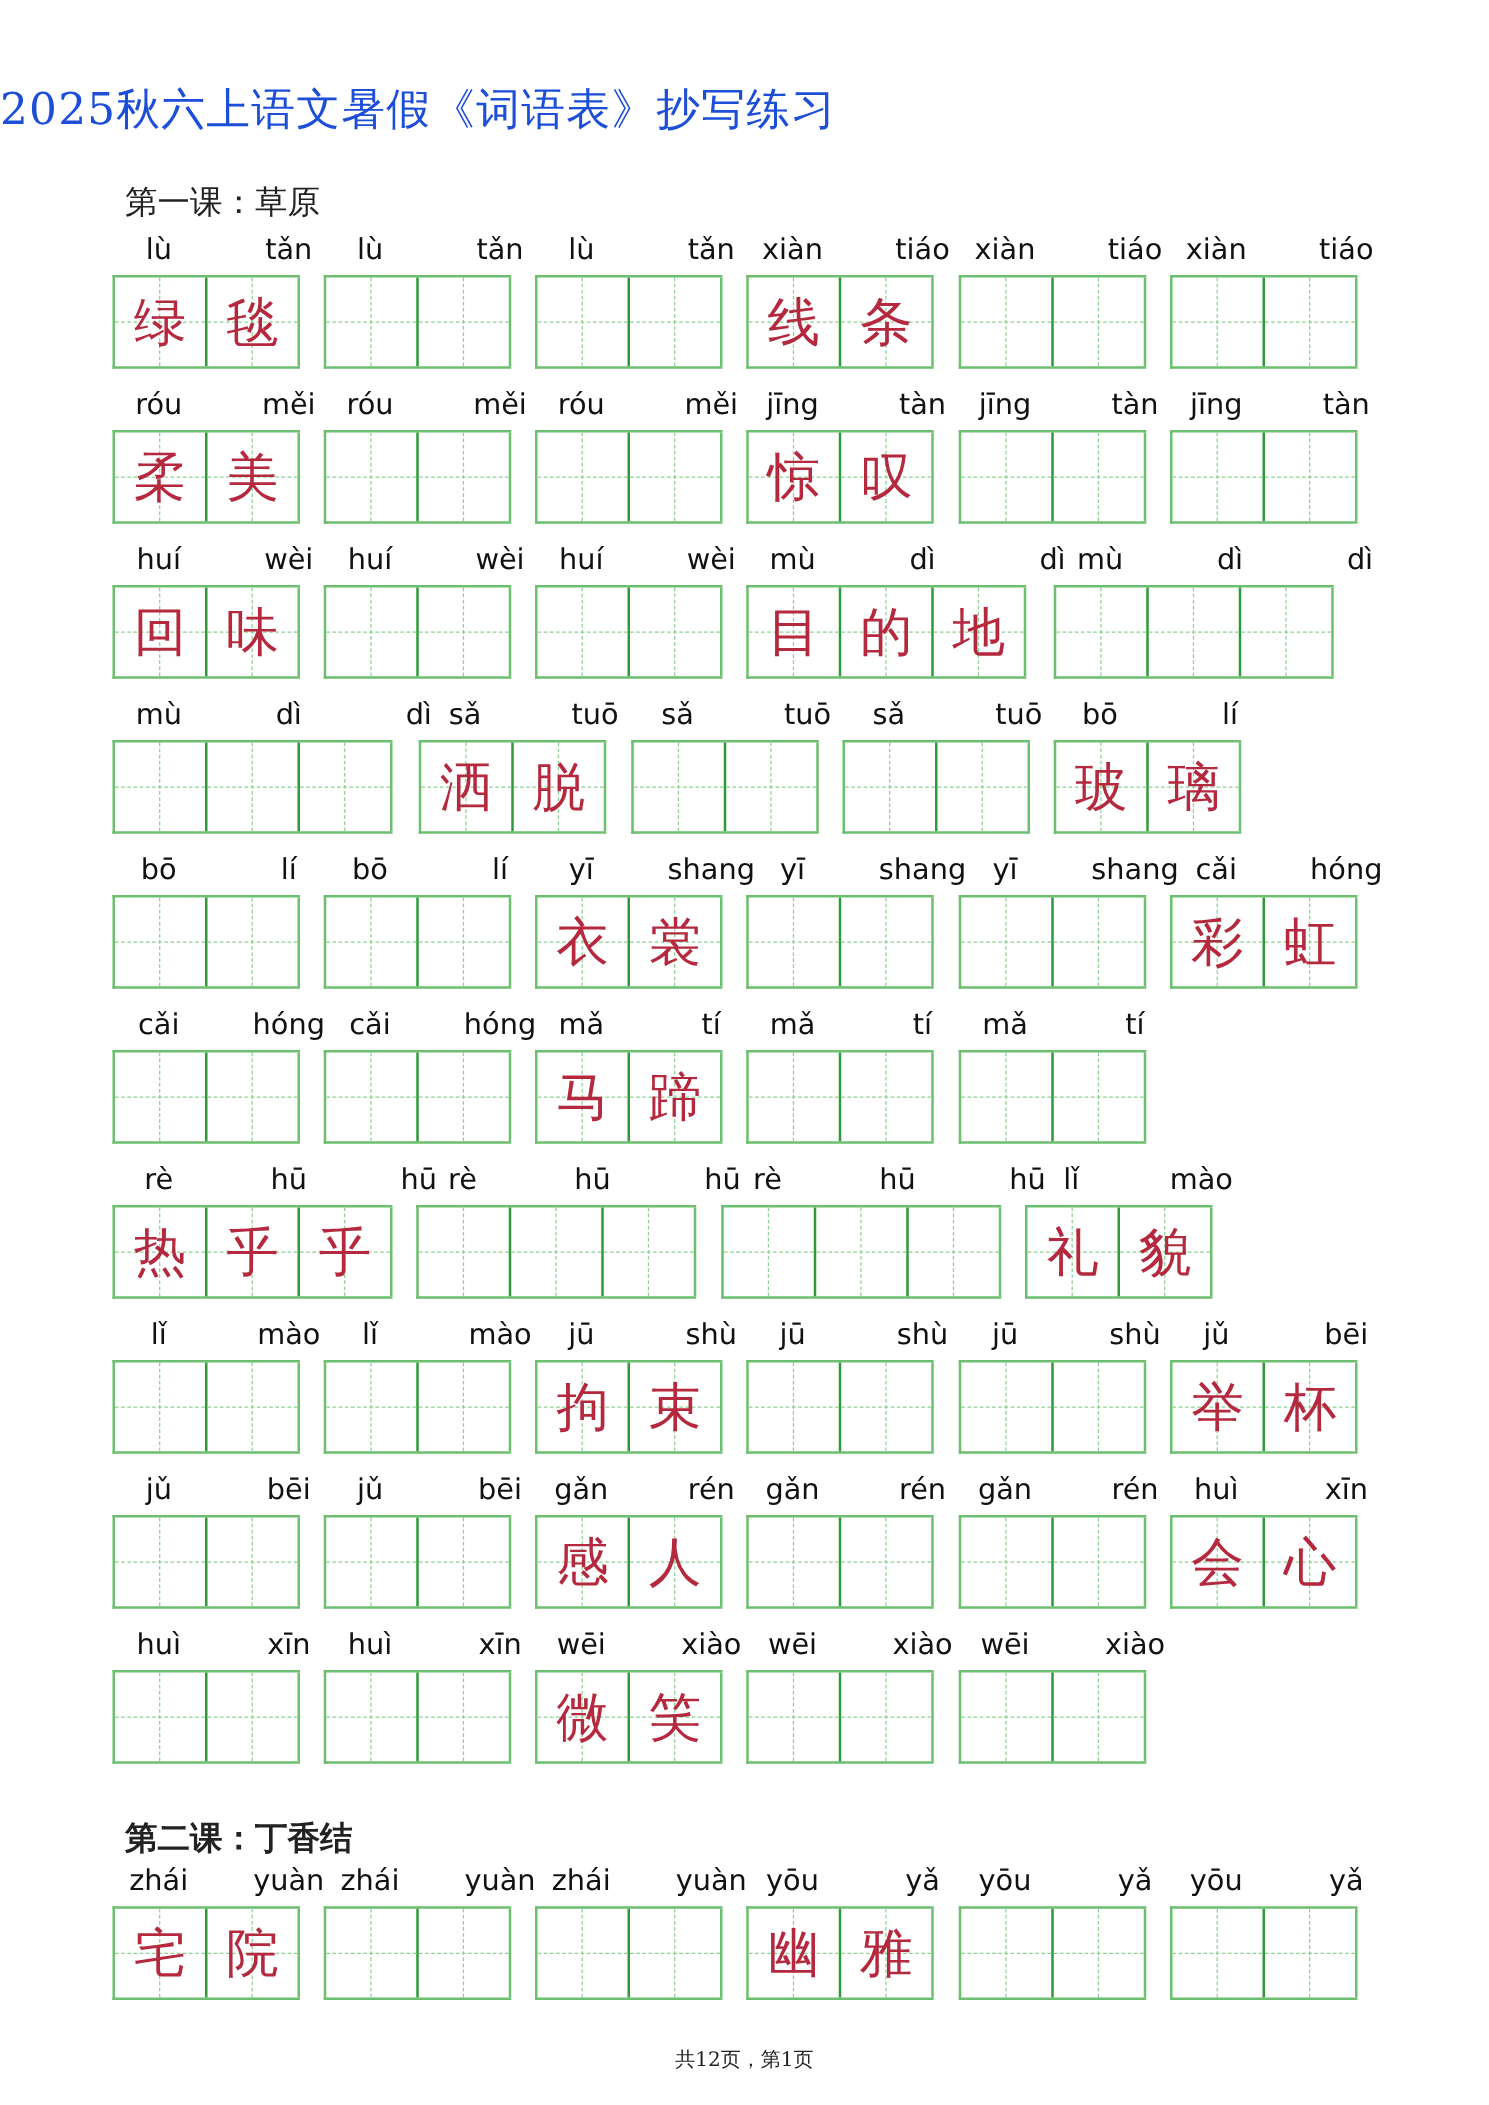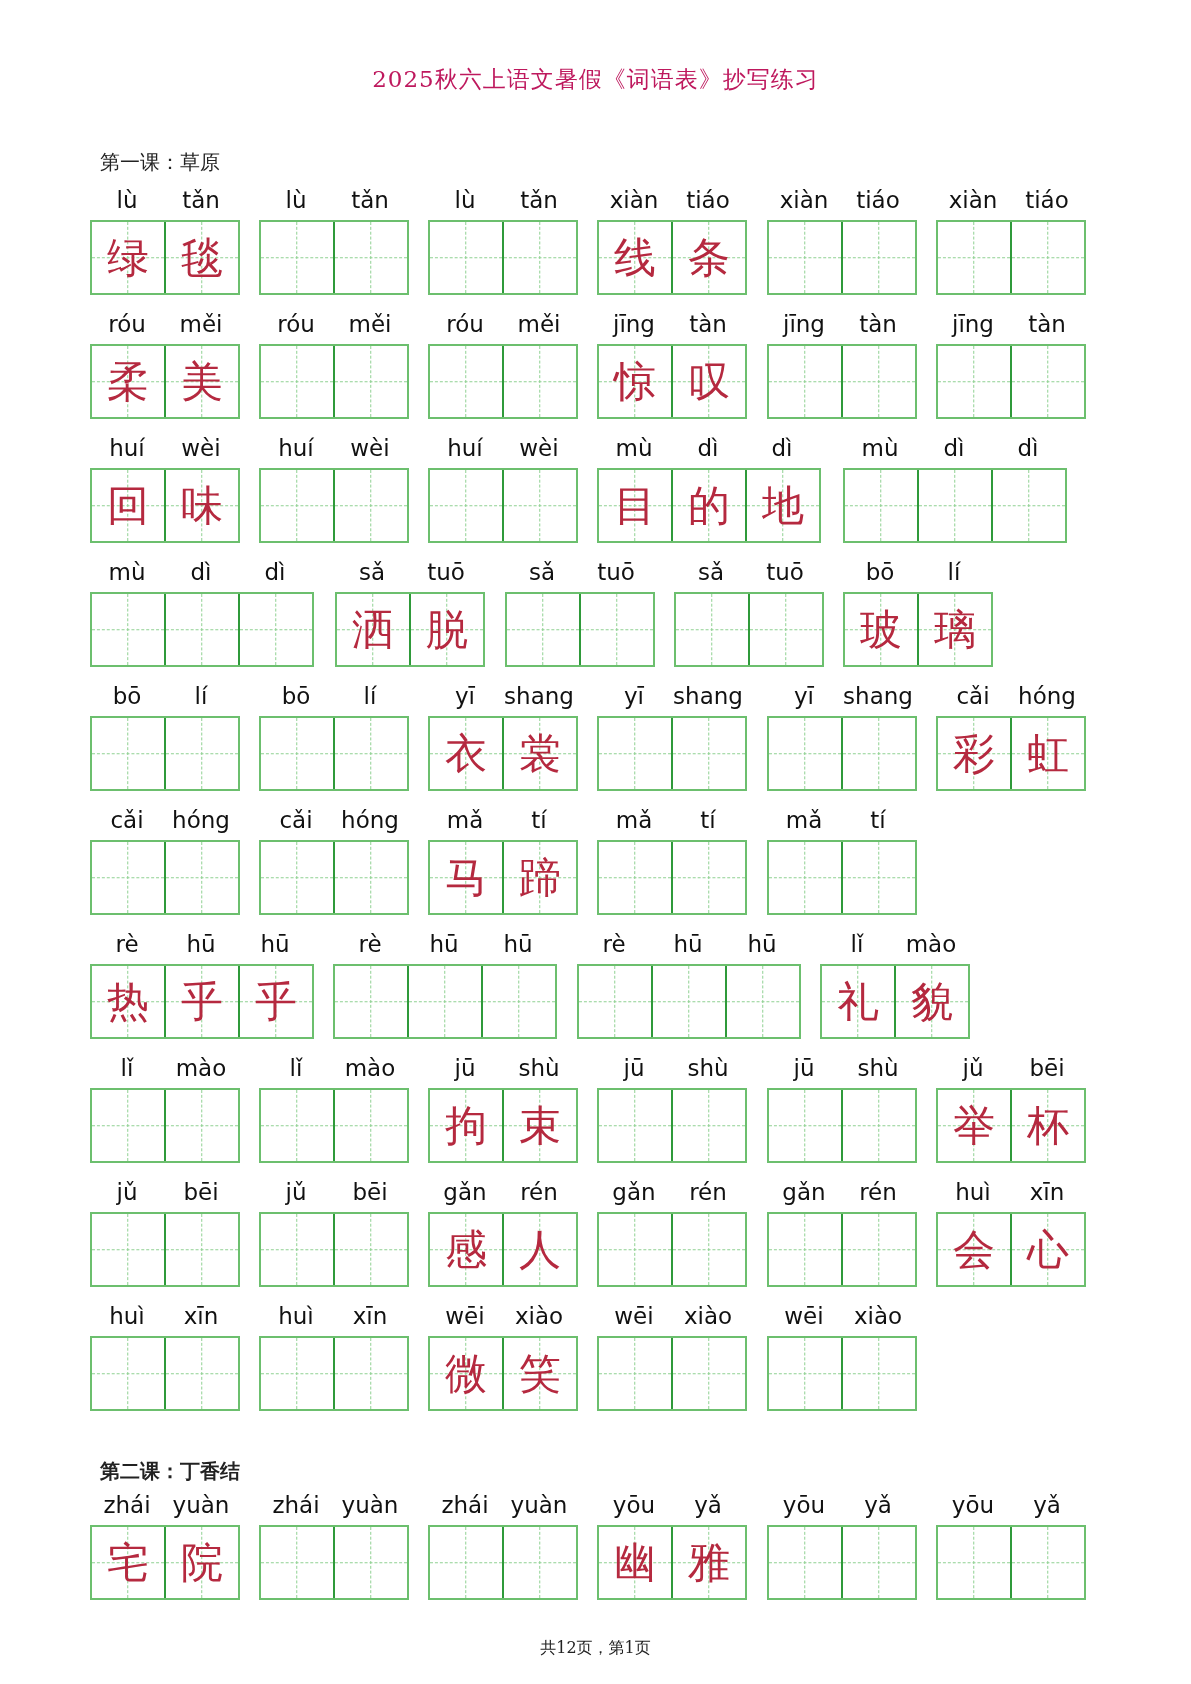--- a/index.html
+++ b/index.html
@@ -1,27 +1,27 @@
 <!DOCTYPE html>
 <html><head>
 <meta charset="utf-8">
 <style>
   * { box-sizing: border-box; margin: 0; padding: 0; }
   html, body { width: 1191px; height: 1684px; background: #ffffff; overflow: hidden; }
   body { position: relative; font-family: "DejaVu Sans", sans-serif; color: #111; }
   .title {
-    position: absolute; left: 0; top: 64px; width: 1191px; text-align: center;
-    font-family: "DejaVu Serif", serif; font-size: 23px; letter-spacing: 1px; color: #be185d;
+    position: absolute; left: 0; top: 64px; width: 1191px; 
+    font-family: "DejaVu Serif", serif; font-size: 35px; letter-spacing: 1px; color: #1d4ed8;
   }
   .lesson-title {
     position: absolute; left: 100px; font-family: "DejaVu Serif", serif;
-    font-size: 20px; color: #222; line-height: 26px;
+    font-size: 26px; color: #222; line-height: 26px;
   }
   .word-group { position: absolute; }
-  .pinyin-row { position: absolute; left: 0; top: 0; height: 26px; display: flex; }
+  .pinyin-row { position: absolute; left: 0; top: 0; height: 26px; display: flex; gap: 30px; }
   .pinyin {
     width: 74px; text-align: center; font-family: "DejaVu Sans", sans-serif;
     font-size: 23px; line-height: 26px; color: #111;
   }
   .boxes {
     position: absolute; left: 0; top: 33px; height: 75px; display: flex;
     border: 2px solid #6cbf6e; border-right: none;
   }
   .cell {
     position: relative; width: 74px; height: 71px; border-right: 2px solid #6cbf6e;

